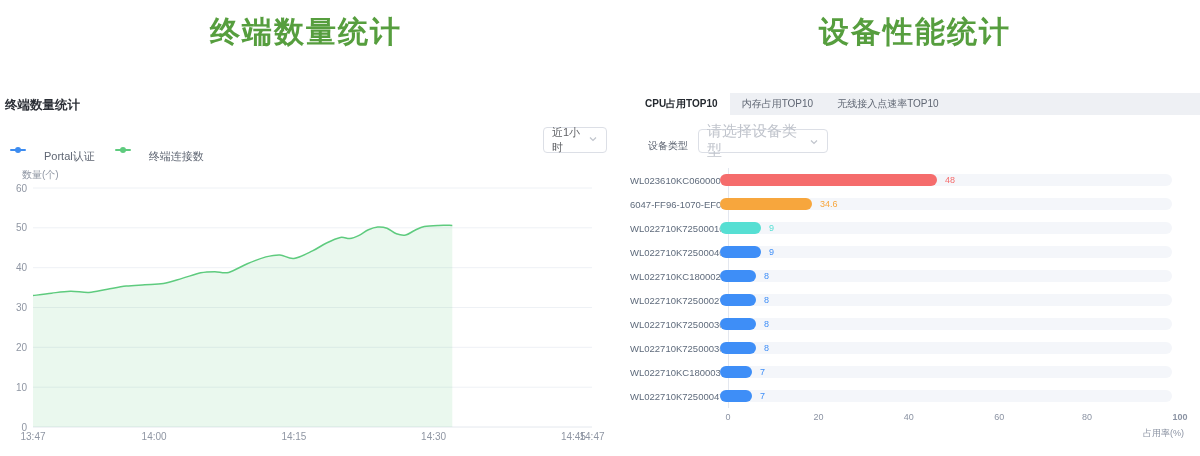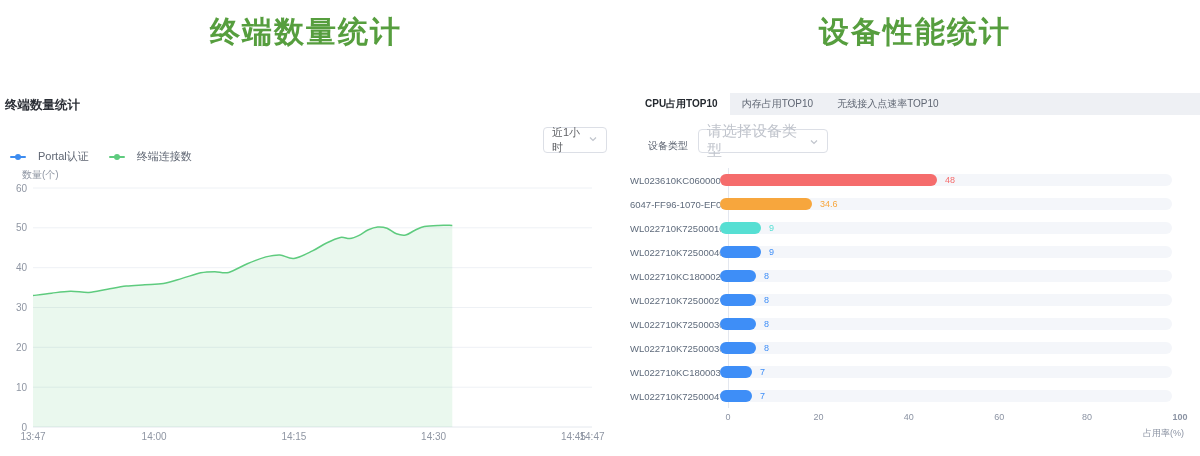--- a/index.html
+++ b/index.html
@@ -8,21 +8,21 @@
   .panel-left{left:0;width:612px}
   .panel-right{left:630px;width:570px}
   .big-title{position:absolute;top:12px;left:0;right:0;text-align:center;font-size:30px;font-weight:bold;color:var(--title-green,#569e3e);letter-spacing:2px}
   
   .card-title{position:absolute;left:5px;top:97px;font-size:12.5px;font-weight:bold;color:#2b2f36}
   .controls{position:absolute;top:127px;right:5px;display:flex;gap:20px;align-items:center}
   .el-select{display:flex;align-items:center;justify-content:space-between;width:64px;height:26px;border:1px solid #dcdfe6;border-radius:4px;padding:0 8px;font-size:11px;color:#606266;background:#fff;cursor:pointer}
   .date-range{display:flex;align-items:center;gap:7px;height:26px;border:1px solid #dcdfe6;border-radius:4px;padding:0 9px;font-size:11px;color:#606266;background:#fff;cursor:pointer;white-space:nowrap}
   .date-sep{color:#909399;padding:0 2px}
   .legend{position:absolute;left:10px;top:149px;display:flex;gap:20px;align-items:center}
-  .legend-item{display:flex;align-items:center;gap:12px;font-size:11px;color:#5f6673;cursor:pointer}
+  .legend-item{display:flex;gap:18px;font-size:11px;color:#5f6673;cursor:pointer}
   .legend-marker{position:relative;width:16px;height:2px;border-radius:1px;background:var(--c)}
   .legend-marker i{position:absolute;left:5px;top:-2px;width:6px;height:6px;border-radius:50%;background:var(--c)}
   .y-axis-name{position:absolute;left:22px;top:168px;font-size:10px;color:#8f96a3}
   .line-chart{position:absolute;left:0;top:180px;width:612px;height:272px}
   
   .tabs{position:absolute;left:3px;right:0;top:93px;height:22px;background:#eef0f4;display:flex}
   .tab{padding:0 12px;line-height:22px;font-size:10px;color:#5f6673;cursor:pointer;white-space:nowrap}
   .tab.active{background:#ffffff;color:#24292f;font-weight:bold}
   .filter-row{position:absolute;left:18px;top:129px;display:flex;align-items:flex-end;gap:10px}
   .filter-label{font-size:10px;color:#5f6673}

